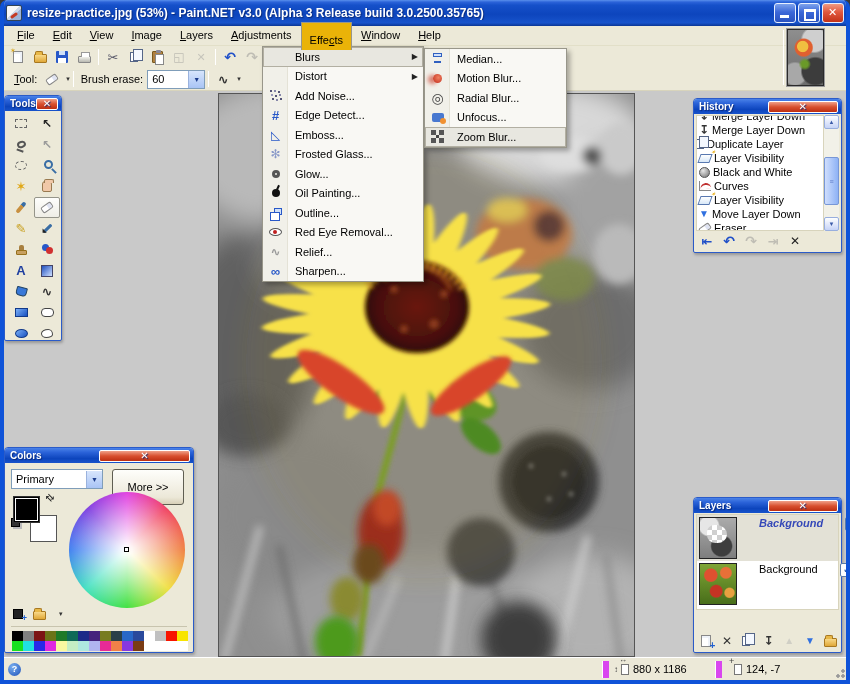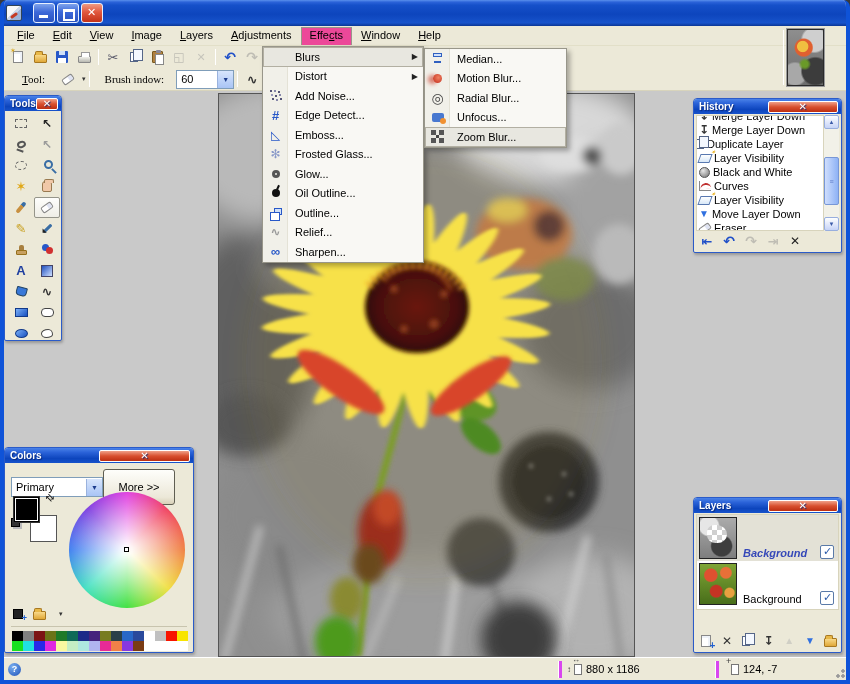--- a/index.html
+++ b/index.html
@@ -21,32 +21,32 @@
   .wbtns{display:flex;gap:2px;margin-left:6px;}
   .wbtn{width:22px;height:20px;border:1px solid #e8f0ff;border-radius:3px;position:relative;
     background:linear-gradient(180deg,#7da2ec,#3c68d8 45%,#2a53c0);}
   .wbtn.close{background:linear-gradient(180deg,#f09a82,#e1583e 45%,#c33218);}
   .wbtn.min::after{content:"";position:absolute;left:5px;bottom:4px;width:9px;height:3px;background:#fff;}
   .wbtn.restore::after{content:"";position:absolute;left:5px;top:5px;width:8px;height:7px;border:2px solid #fff;border-top-width:3px;}
   .wbtn.close::after{content:"\2715";color:#fff;font-weight:bold;font-size:11px;position:absolute;left:5px;top:2px;}
   
   .menubar{position:absolute;left:0;top:26px;width:842px;height:20px;background:#ece9d8;display:flex;align-items:center;padding-left:4px;border-bottom:1px solid #e2dfc8;}
   .mitem{padding:2px 9px 3px 9px;cursor:default;}
-  .mitem.open{background:#ec4899;border:1px solid #98968a;border-bottom:none;padding:1px 8px 4px 8px;position:relative;z-index:110;}
+  .mitem.open{background:#eab308;border:1px solid #98968a;border-bottom:none;padding:11px 8px 4px 8px;position:relative;z-index:110;}
   .u{text-decoration:underline;}
   .tb1{position:absolute;left:0;top:46px;width:842px;height:22px;background:#ece9d8;display:flex;align-items:center;padding-left:3px;}
   .tb2{position:absolute;left:0;top:68px;width:842px;height:23px;background:#ece9d8;display:flex;align-items:center;padding-left:6px;border-bottom:1px solid #d8d4bc;}
   .tbtn{width:22px;height:20px;display:flex;align-items:center;justify-content:center;border:1px solid transparent;border-radius:2px;}
   .tsep{width:1px;height:16px;background:#c9c5ae;border-right:1px solid #fff;margin:0 3px;}
   .dis{opacity:.45;filter:grayscale(.8);}
   .combo{height:19px;background:#fff;border:1px solid #7f9db9;display:flex;align-items:center;}
   .combo .val{padding:0 4px;flex:1;}
   .combo .arrowbtn{width:16px;height:17px;background:linear-gradient(#d7e5fc,#a9c4f5);border-left:1px solid #9ab2dd;color:#1c3c8c;font-size:7px;display:flex;align-items:center;justify-content:center;}
   .ddarrow{font-size:7px;color:#333;margin-left:3px;}
-  .lbl{margin:0 12px;font-family:Liberation Serif, serif;}
+  .lbl{margin:0 4px;}
   .imgthumb{position:absolute;left:783px;top:29px;width:37px;height:57px;border:1px solid #2a2a2a;outline:1px solid #9a9a9a;
     background:
       radial-gradient(circle at 42% 30%,#f0c040 0 12%,transparent 14%),
       radial-gradient(circle at 45% 32%,#e06030 0 20%,transparent 23%),
       radial-gradient(circle at 48% 62%,#6a9a28 0 8%,rgba(106,154,40,.6) 12%,transparent 16%),
       radial-gradient(circle at 75% 18%,#cfcfcf 0 22%,transparent 26%),
       radial-gradient(circle at 78% 75%,#3c3c3c 0 26%,transparent 30%),
       radial-gradient(circle at 20% 80%,#a8a8a8 0 20%,transparent 24%),
       linear-gradient(#8e8e8e,#6c6c6c);}
   .thumbsep{position:absolute;left:779px;top:30px;width:1px;height:55px;background:#c9c5ae;border-right:1px solid #fff;}
@@ -58,21 +58,21 @@
   .ptitle{height:15px;border-radius:3px 3px 0 0;display:flex;align-items:center;padding:0 3px 0 5px;
     background:linear-gradient(180deg,#4a82e8 0%,#2a62d8 30%,#0d45bd 70%,#1753cb 100%);}
   .ptitle span{color:#fff;font-weight:bold;font-size:10px;flex:1;text-shadow:1px 1px 1px #0a2a7a;}
   .pclose{width:13px;height:12px;border-radius:2px;border:1px solid #fff;background:linear-gradient(#f0a088,#d8502f 50%,#bd2f12);
     color:#fff;font-size:8px;font-weight:bold;display:flex;align-items:center;justify-content:center;line-height:1;}
   
   .toolgrid{display:grid;grid-template-columns:26px 26px;padding:2px 3px;}
   .toolcell{height:21px;display:flex;align-items:center;justify-content:center;border:1px solid transparent;}
   .toolcell.sel{background:linear-gradient(#fefefc,#efeee6);border:1px solid #95958a;border-radius:2px;}
   
-  .crow{display:flex;align-items:center;margin:6px 6px 0 6px;gap:0;}
+  .crow{display:flex;align-items:flex-start;margin:6px 6px 0 6px;gap:9px;}
   .xpselect{width:92px;height:20px;}
   .xpbtn{width:72px;height:36px;border:1px solid #5f5e52;border-radius:3px;background:linear-gradient(#fefefb,#ece8d8 80%,#d8d0b8);
     display:flex;align-items:center;justify-content:center;}
   .swatcharea{position:absolute;left:8px;top:46px;width:50px;height:55px;}
   .prim{position:absolute;left:0;top:2px;width:27px;height:27px;background:#000;border:1px solid #333;outline:1px solid #fff;outline-offset:-3px;z-index:2;}
   .seco{position:absolute;left:17px;top:21px;width:27px;height:27px;background:#fff;border:1px solid #555;z-index:1;}
   .swapg{position:absolute;left:33px;top:-2px;font-size:10px;color:#222;transform:rotate(45deg);}
   .minisq{position:absolute;left:-2px;top:24px;width:9px;height:9px;background:#333;border:1px solid #000;box-shadow:2px 2px 0 #bbb;}
   .wheel{position:absolute;left:64px;top:44px;width:116px;height:116px;border-radius:50%;
     background:
@@ -88,21 +88,21 @@
   .histinner{margin-top:-7px;}
   .hrow{height:14px;display:flex;align-items:center;gap:3px;padding-left:2px;white-space:nowrap;}
   .sbar{position:absolute;right:2px;top:16px;bottom:21px;width:15px;background:#f2f1e8;}
   .sbtn{height:14px;background:linear-gradient(#fdfeff,#c6d3f7);border:1px solid #98aede;border-radius:2px;color:#3a5aa8;font-size:6px;display:flex;align-items:center;justify-content:center;}
   .sbtn.dn{position:absolute;bottom:0;left:0;right:0;}
   .sthumb{position:absolute;left:0;right:0;top:42px;height:48px;background:linear-gradient(90deg,#cfdefd,#8eb2f5);border:1px solid #7897d6;border-radius:2px;color:#5a7ac8;font-size:7px;display:flex;align-items:center;justify-content:center;}
   .pbtns{position:absolute;left:2px;bottom:2px;right:2px;height:18px;display:flex;align-items:center;gap:4px;padding-left:2px;}
   .pbtn{width:18px;height:17px;display:flex;align-items:center;justify-content:center;}
   
   .layerlist{position:absolute;left:2px;top:16px;right:2px;height:96px;background:#fff;border:1px solid #d8d4bc;}
-  .lrow{height:46px;display:flex;align-items:flex-end;gap:6px;padding:2px 4px 2px 2px;}
+  .lrow{height:46px;display:flex;align-items:flex-start;gap:22px;padding:2px 4px 2px 2px;}
   .lrow.sel{background:#e3e1d6;}
   .lthumb{width:38px;height:42px;border:1px solid #222;flex:none;position:relative;}
   .thumb-grayscale-thumbnail{background:
      radial-gradient(circle at 60% 70%,#3e3e3e 0 28%,transparent 32%),
      radial-gradient(circle at 25% 20%,#e6e6e6 0 22%,transparent 26%),
      linear-gradient(#ababab,#7e7e7e);}
   .thumb-grayscale-thumbnail::after{content:"";position:absolute;left:7px;top:7px;width:20px;height:18px;
      background:conic-gradient(#fff 0 25%,#cfcfcf 0 50%,#fff 0 75%,#cfcfcf 0);background-size:10px 10px;border-radius:40% 55% 50% 45%;}
   .thumb-color-thumbnail{background:
      radial-gradient(circle at 30% 28%,#e05030 0 16%,transparent 19%),
@@ -119,21 +119,21 @@
   .menu .gcol{position:absolute;left:0;top:0;bottom:0;width:25px;background:#f1f0e9;border-right:1px solid #e4e2d6;}
   .mrow{height:19.5px;display:flex;align-items:center;position:relative;padding-right:16px;}
   .mrow .micon{width:25px;display:flex;align-items:center;justify-content:center;flex:none;z-index:1;}
   .mrow .mlabel{margin-left:7px;white-space:nowrap;z-index:1;}
   .mrow.hl{background:#e8e7e0;box-shadow:inset 0 0 0 1px #b2afa2;}
   .subarrow{position:absolute;right:5px;font-size:8px;color:#222;}
   
   .statusbar{position:absolute;left:0;top:657px;width:842px;height:23px;background:#ece9d8;display:flex;align-items:center;border-top:1px solid #fff;}
   .scell{display:flex;align-items:center;height:17px;padding:0 4px;gap:4px;}
   .scell.msg{flex:1;}
-  .scell.bordered{border-left:3px solid #d946ef;box-shadow:-1px 0 0 #fff;margin-left:44px;}
+  .scell.bordered{border-left:6px solid #d946ef;box-shadow:-1px 0 0 #fff;}
   .grip{position:absolute;right:1px;bottom:2px;width:12px;height:12px;
     background:
      radial-gradient(circle at 10px 10px,#999 0 1.5px,transparent 2px),
      radial-gradient(circle at 10px 5px,#999 0 1.5px,transparent 2px),
      radial-gradient(circle at 5px 10px,#999 0 1.5px,transparent 2px);}
   
   .ic{display:inline-flex;align-items:center;justify-content:center;font-size:11px;line-height:1;flex:none;}
   .sh{display:inline-block;position:relative;}
   .pg-ic{width:10px;height:12px;background:#fff;border:1px solid #888;box-shadow:inset -2px 2px 0 #eef2f8;position:relative;}
   .pg-ic.star::after{content:"\2736";color:#d8a820;font-size:7px;position:absolute;left:-4px;top:-5px;}
@@ -200,20 +200,21 @@
   .addpal{width:10px;height:10px;background:#222;border:1px solid #000;position:relative;}
   .addpal::after{content:"+";position:absolute;right:-5px;bottom:-5px;color:#2060d0;font-weight:bold;font-size:9px;}
 </style>
 </head>
 <body>
 
 <div class="window">
 
   <div class="titlebar">
     <div class="appicon"></div>
+    <div class="wtitle">resize-practice.jpg (53%) - Paint.NET v3.0 (Alpha 3 Release build 3.0.2500.35765)</div>
     <div class="wbtns">
       <div class="wbtn min"></div>
       <div class="wbtn restore"></div>
       <div class="wbtn close"></div>
     </div>
   </div>
 
   <div class="menubar">
       <div class="mitem"><span class="u">F</span>ile</div>
       <div class="mitem"><span class="u">E</span>dit</div>
@@ -284,21 +285,21 @@
 
   <div class="tb2">
     <span class="lbl"><span class="u">T</span>ool:</span>
     <span class="tbtn" id="curtool">
         <span class="ic">
           <span class="sh eraser-sh"></span>
         </span>
       </span>
     <span class="ddarrow">▾</span>
     <span class="tsep"></span>
-    <span class="lbl">Brush indow:</span>
+    <span class="lbl">Brush erase:</span>
     <span class="combo" style="width:58px">
       <span class="val">60</span>
       <span class="arrowbtn">▼</span>
     </span>
     <span class="tsep"></span>
     <span class="tbtn">
         <span class="ic" style="font-size:13px;font-weight:bold;color:#333">∿</span>
       </span>
     <span class="ddarrow">▾</span>
   </div>
@@ -775,29 +776,37 @@
             </span>
           </span>
           <span class="mlabel">Glow...</span>
         </div>
         <div class="mrow">
           <span class="micon">
             <span class="ic">
               <span class="sh drop-ic"></span>
             </span>
           </span>
-          <span class="mlabel">Oil Outline...</span>
+          <span class="mlabel">Oil Painting...</span>
         </div>
         <div class="mrow">
           <span class="micon">
             <span class="ic">
               <span class="sh outline-ic"></span>
             </span>
           </span>
           <span class="mlabel">Outline...</span>
+        </div>
+        <div class="mrow">
+          <span class="micon">
+            <span class="ic">
+              <span class="sh eye-ic"></span>
+            </span>
+          </span>
+          <span class="mlabel">Red Eye Removal...</span>
         </div>
         <div class="mrow">
           <span class="micon">
             <span class="ic" style="color: rgb(153, 153, 153); font-size: 12px; font-weight: bold;">∿</span>
           </span>
           <span class="mlabel">Relief...</span>
         </div>
         <div class="mrow">
           <span class="micon">
             <span class="ic" style="color: rgb(40, 88, 200); font-size: 13px; font-weight: bold;">∞</span>

